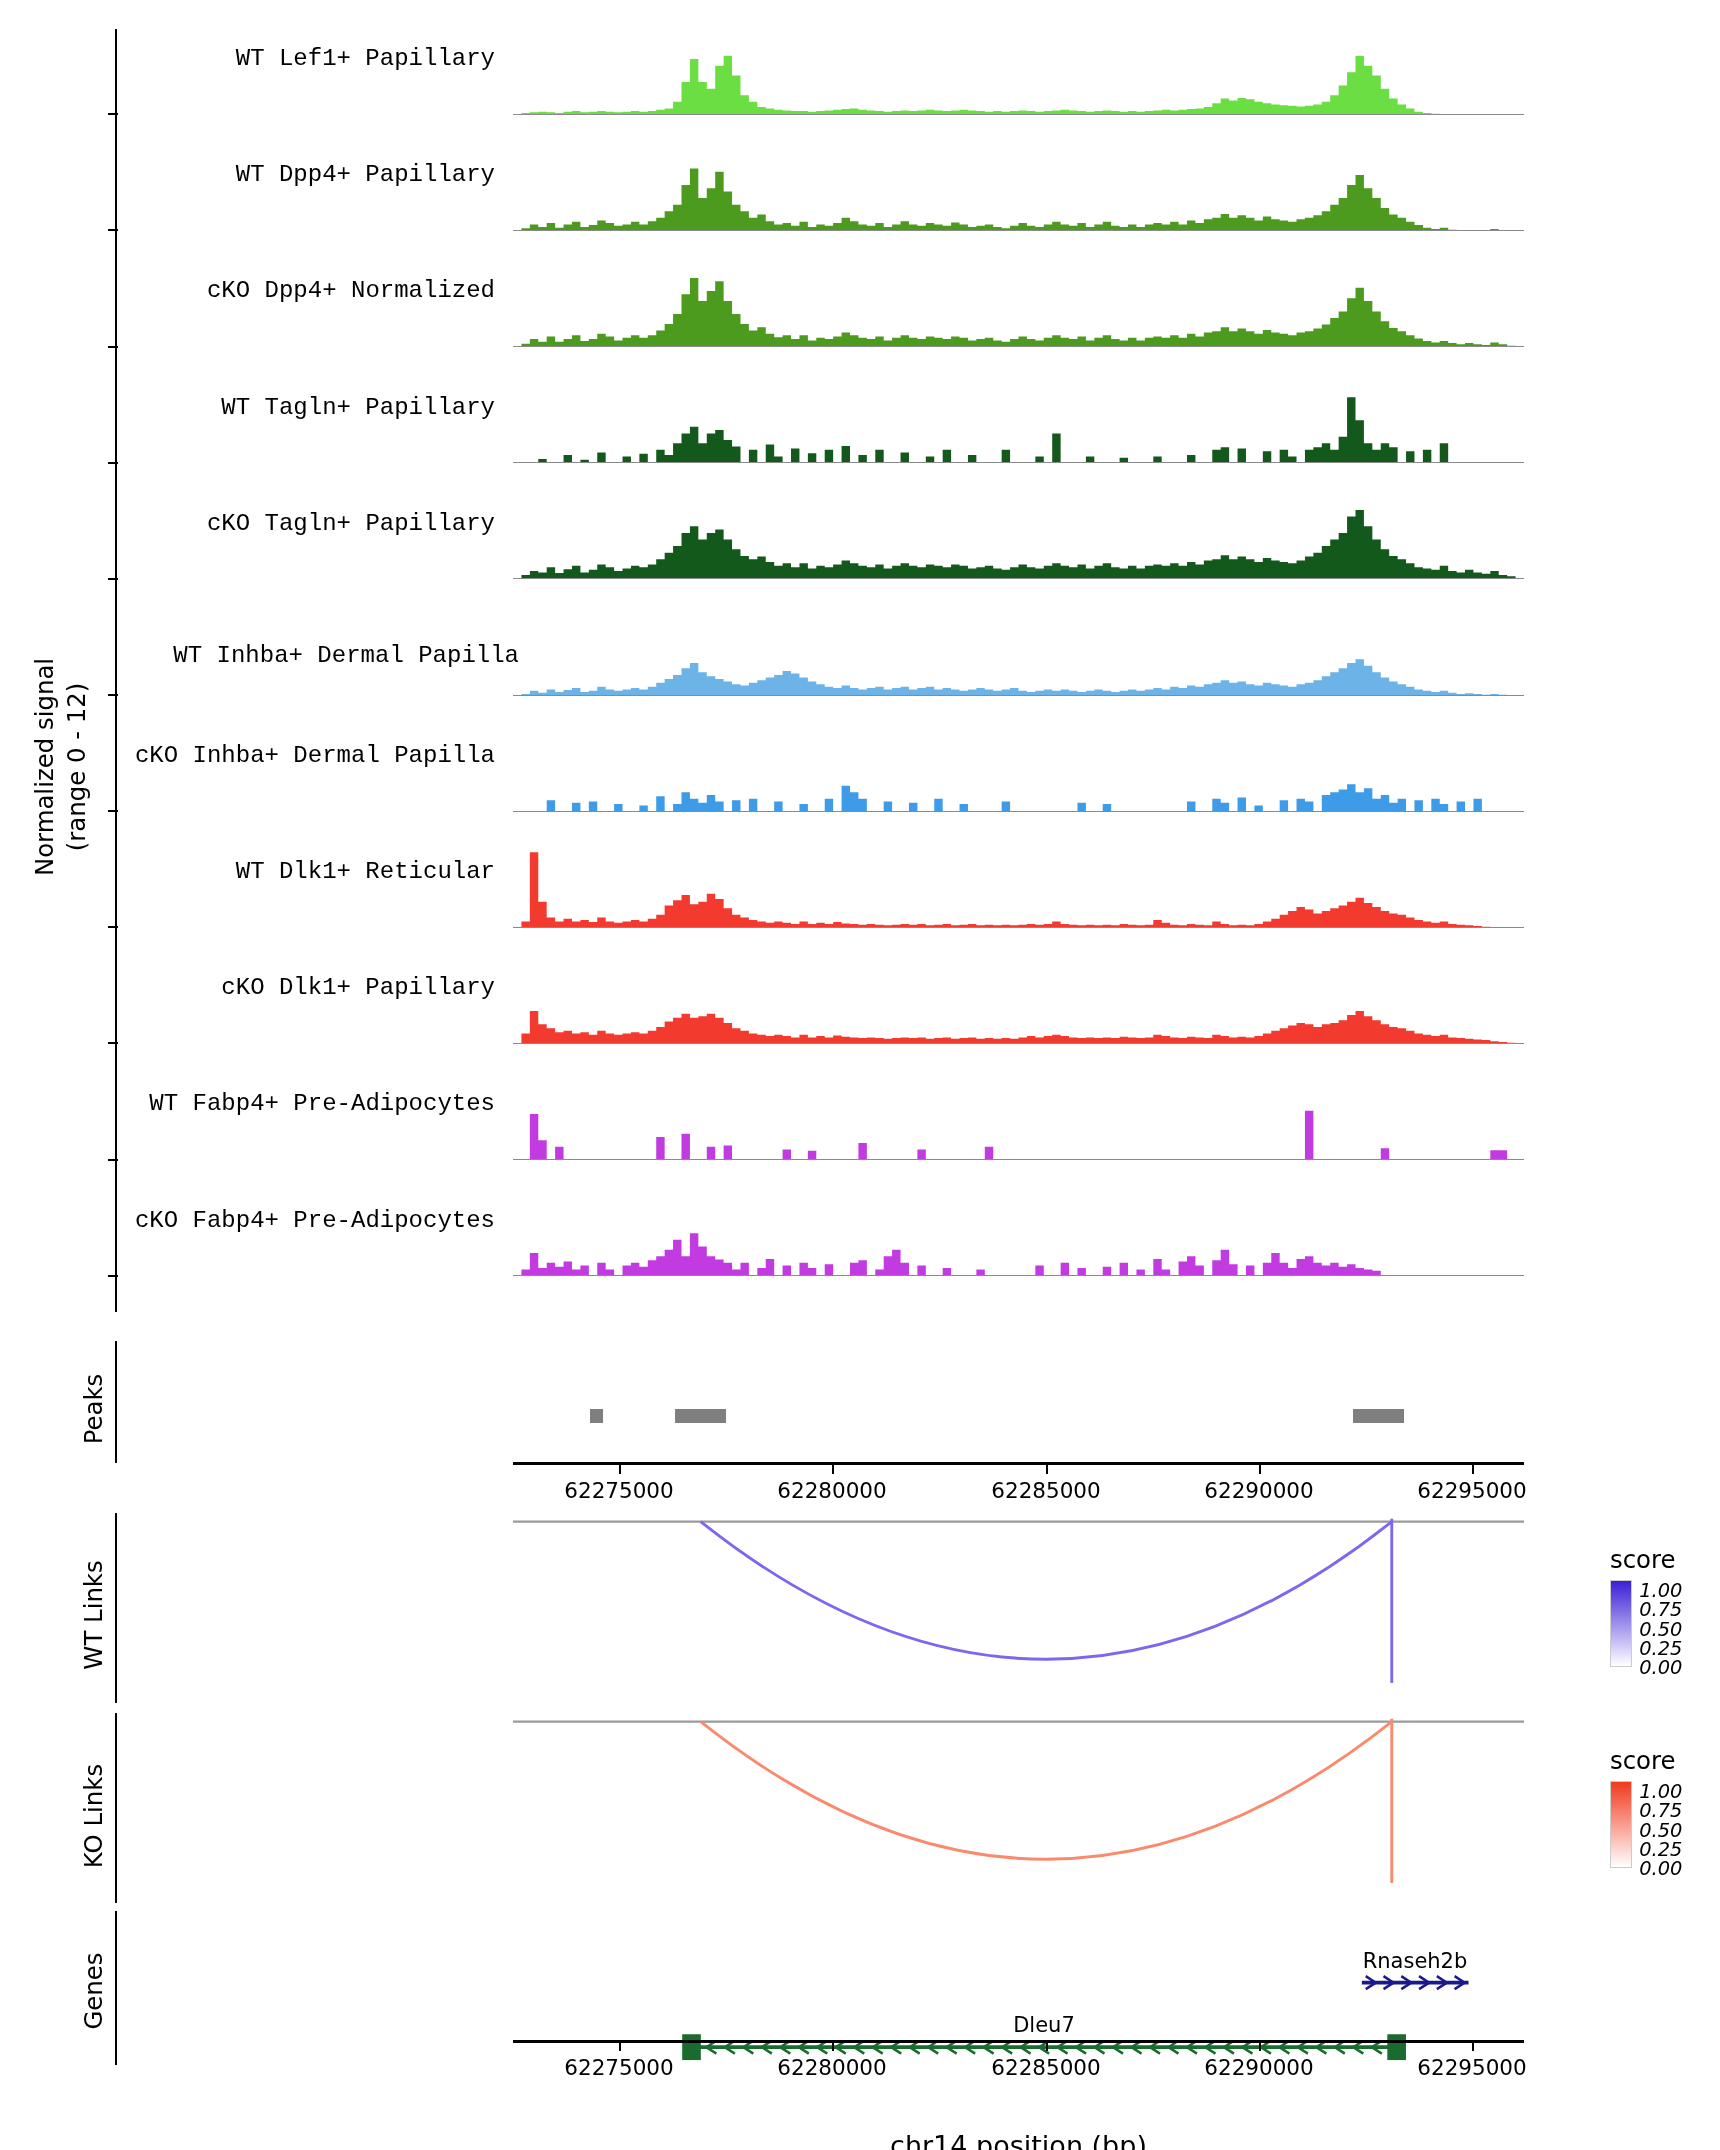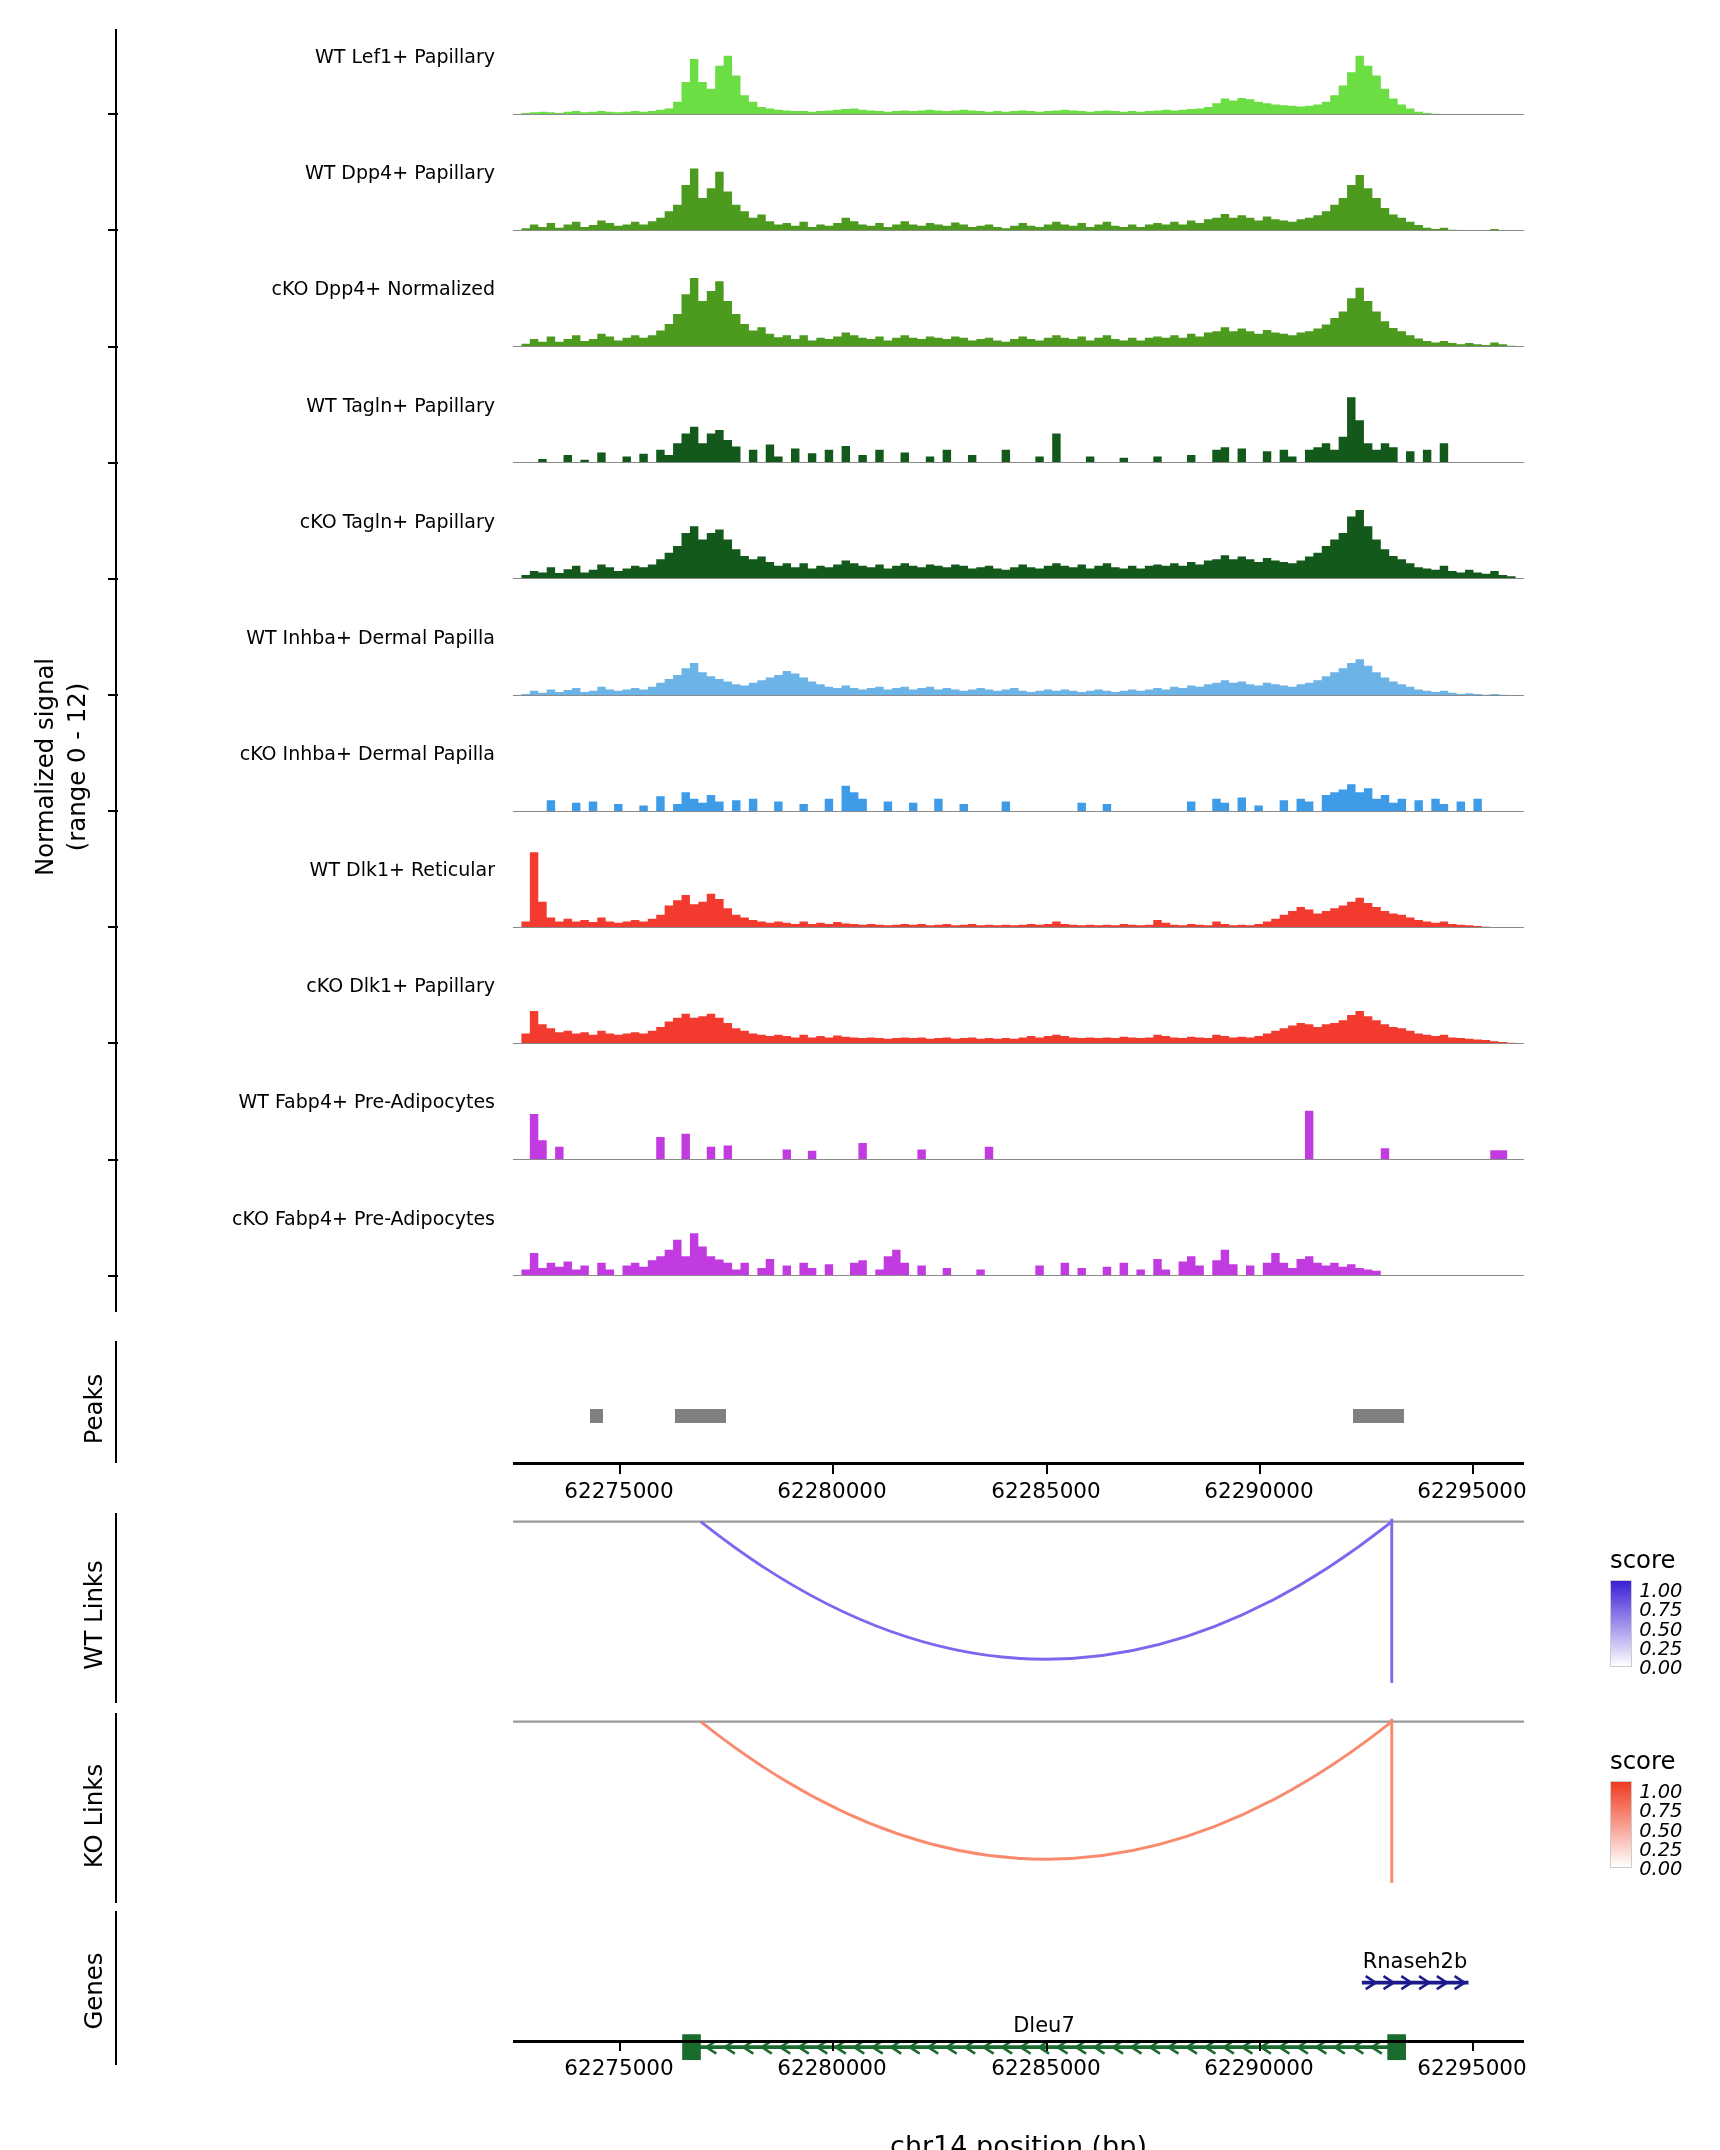--- a/index.html
+++ b/index.html
@@ -55,22 +55,23 @@
     top: 0;
     width: 100%;
     height: 100%;
     display: block;
   }
   .track-label-holder {
     position: absolute;
     left: 0;
     width: 495px;
     text-align: right;
-    font-size: 19px;
+    font-size: 24px;
     white-space: nowrap;
+    font-family: Liberation Mono, monospace;
   }
 
   
   .peak-rect {
     position: absolute;
     background: #7f7f7f;
     height: 14.3px;
   }
 
   
@@ -201,21 +202,21 @@
         <div class="baseline"></div>
       </div>
       <div class="track-label-holder" style="top: 510px;">cKO Tagln+ Papillary</div>
       <div class="tickmark" style="left: 108px; top: 578px;"></div>
       <div class="track" style="top: 500px;">
         <svg viewBox="0 0 1410 110" preserveAspectRatio="none">
       <path d="M 0 110 L 0.00 110.00 L 11.75 110.00 L 11.75 104.50 L 23.50 104.50 L 23.50 99.00 L 35.25 99.00 L 35.25 100.83 L 47.00 100.83 L 47.00 93.50 L 58.75 93.50 L 58.75 101.75 L 70.50 101.75 L 70.50 96.25 L 82.25 96.25 L 82.25 91.67 L 94.00 91.67 L 94.00 100.83 L 105.75 100.83 L 105.75 97.17 L 117.50 97.17 L 117.50 89.83 L 129.25 89.83 L 129.25 93.50 L 141.00 93.50 L 141.00 99.00 L 152.75 99.00 L 152.75 95.33 L 164.50 95.33 L 164.50 91.67 L 176.25 91.67 L 176.25 93.50 L 188.00 93.50 L 188.00 89.83 L 199.75 89.83 L 199.75 82.50 L 211.50 82.50 L 211.50 73.33 L 223.25 73.33 L 223.25 64.17 L 235.00 64.17 L 235.00 45.83 L 246.75 45.83 L 246.75 36.67 L 258.50 36.67 L 258.50 55.00 L 270.25 55.00 L 270.25 45.83 L 282.00 45.83 L 282.00 41.25 L 293.75 41.25 L 293.75 55.00 L 305.50 55.00 L 305.50 68.75 L 317.25 68.75 L 317.25 77.92 L 329.00 77.92 L 329.00 82.50 L 340.75 82.50 L 340.75 78.83 L 352.50 78.83 L 352.50 86.17 L 364.25 86.17 L 364.25 91.67 L 376.00 91.67 L 376.00 88.00 L 387.75 88.00 L 387.75 93.50 L 399.50 93.50 L 399.50 88.00 L 411.25 88.00 L 411.25 95.33 L 423.00 95.33 L 423.00 91.67 L 434.75 91.67 L 434.75 93.50 L 446.50 93.50 L 446.50 89.83 L 458.25 89.83 L 458.25 84.33 L 470.00 84.33 L 470.00 88.00 L 481.75 88.00 L 481.75 91.67 L 493.50 91.67 L 493.50 93.50 L 505.25 93.50 L 505.25 89.83 L 517.00 89.83 L 517.00 95.33 L 528.75 95.33 L 528.75 91.67 L 540.50 91.67 L 540.50 88.00 L 552.25 88.00 L 552.25 91.67 L 564.00 91.67 L 564.00 93.50 L 575.75 93.50 L 575.75 89.83 L 587.50 89.83 L 587.50 91.67 L 599.25 91.67 L 599.25 93.50 L 611.00 93.50 L 611.00 89.83 L 622.75 89.83 L 622.75 91.67 L 634.50 91.67 L 634.50 95.33 L 646.25 95.33 L 646.25 93.50 L 658.00 93.50 L 658.00 91.67 L 669.75 91.67 L 669.75 95.33 L 681.50 95.33 L 681.50 97.17 L 693.25 97.17 L 693.25 93.50 L 705.00 93.50 L 705.00 89.83 L 716.75 89.83 L 716.75 93.50 L 728.50 93.50 L 728.50 95.33 L 740.25 95.33 L 740.25 91.67 L 752.00 91.67 L 752.00 88.00 L 763.75 88.00 L 763.75 91.67 L 775.50 91.67 L 775.50 93.50 L 787.25 93.50 L 787.25 89.83 L 799.00 89.83 L 799.00 95.33 L 810.75 95.33 L 810.75 91.67 L 822.50 91.67 L 822.50 88.00 L 834.25 88.00 L 834.25 93.50 L 846.00 93.50 L 846.00 95.33 L 857.75 95.33 L 857.75 91.67 L 869.50 91.67 L 869.50 95.33 L 881.25 95.33 L 881.25 91.67 L 893.00 91.67 L 893.00 89.83 L 904.75 89.83 L 904.75 91.67 L 916.50 91.67 L 916.50 88.00 L 928.25 88.00 L 928.25 91.67 L 940.00 91.67 L 940.00 86.17 L 951.75 86.17 L 951.75 89.83 L 963.50 89.83 L 963.50 84.33 L 975.25 84.33 L 975.25 82.50 L 987.00 82.50 L 987.00 77.00 L 998.75 77.00 L 998.75 82.50 L 1010.50 82.50 L 1010.50 78.83 L 1022.25 78.83 L 1022.25 82.50 L 1034.00 82.50 L 1034.00 86.17 L 1045.75 86.17 L 1045.75 80.67 L 1057.50 80.67 L 1057.50 84.33 L 1069.25 84.33 L 1069.25 86.17 L 1081.00 86.17 L 1081.00 88.00 L 1092.75 88.00 L 1092.75 84.33 L 1104.50 84.33 L 1104.50 78.83 L 1116.25 78.83 L 1116.25 73.33 L 1128.00 73.33 L 1128.00 64.17 L 1139.75 64.17 L 1139.75 55.00 L 1151.50 55.00 L 1151.50 45.83 L 1163.25 45.83 L 1163.25 22.92 L 1175.00 22.92 L 1175.00 13.75 L 1186.75 13.75 L 1186.75 36.67 L 1198.50 36.67 L 1198.50 55.00 L 1210.25 55.00 L 1210.25 68.75 L 1222.00 68.75 L 1222.00 77.92 L 1233.75 77.92 L 1233.75 82.50 L 1245.50 82.50 L 1245.50 88.00 L 1257.25 88.00 L 1257.25 93.50 L 1269.00 93.50 L 1269.00 95.33 L 1280.75 95.33 L 1280.75 97.17 L 1292.50 97.17 L 1292.50 91.67 L 1304.25 91.67 L 1304.25 99.00 L 1316.00 99.00 L 1316.00 100.83 L 1327.75 100.83 L 1327.75 97.17 L 1339.50 97.17 L 1339.50 100.83 L 1351.25 100.83 L 1351.25 102.67 L 1363.00 102.67 L 1363.00 99.00 L 1374.75 99.00 L 1374.75 104.50 L 1386.50 104.50 L 1386.50 106.33 L 1398.25 106.33 L 1398.25 110.00 L 1410.00 110.00 L 1410 110 Z" fill="#14591C" stroke="none"></path>
     </svg>
         <div class="baseline"></div>
       </div>
-      <div class="track-label-holder" style="top: 626px;">WT Inhba+ Dermal Papilla</div>
+      <div class="track-label-holder" style="top: 642px; padding-left: 24px;">WT Inhba+ Dermal Papilla</div>
       <div class="tickmark" style="left: 108px; top: 694px;"></div>
       <div class="track" style="top: 617px;">
         <svg viewBox="0 0 1410 110" preserveAspectRatio="none">
       <path d="M 0 110 L 0.00 110.00 L 11.75 110.00 L 11.75 107.25 L 23.50 107.25 L 23.50 102.67 L 35.25 102.67 L 35.25 105.42 L 47.00 105.42 L 47.00 100.83 L 58.75 100.83 L 58.75 104.50 L 70.50 104.50 L 70.50 101.75 L 82.25 101.75 L 82.25 99.00 L 94.00 99.00 L 94.00 104.50 L 105.75 104.50 L 105.75 102.67 L 117.50 102.67 L 117.50 97.17 L 129.25 97.17 L 129.25 100.83 L 141.00 100.83 L 141.00 102.67 L 152.75 102.67 L 152.75 100.83 L 164.50 100.83 L 164.50 99.00 L 176.25 99.00 L 176.25 100.83 L 188.00 100.83 L 188.00 97.17 L 199.75 97.17 L 199.75 91.67 L 211.50 91.67 L 211.50 86.17 L 223.25 86.17 L 223.25 80.67 L 235.00 80.67 L 235.00 71.50 L 246.75 71.50 L 246.75 64.17 L 258.50 64.17 L 258.50 77.00 L 270.25 77.00 L 270.25 82.50 L 282.00 82.50 L 282.00 86.17 L 293.75 86.17 L 293.75 89.83 L 305.50 89.83 L 305.50 93.50 L 317.25 93.50 L 317.25 95.33 L 329.00 95.33 L 329.00 91.67 L 340.75 91.67 L 340.75 88.00 L 352.50 88.00 L 352.50 84.33 L 364.25 84.33 L 364.25 80.67 L 376.00 80.67 L 376.00 75.17 L 387.75 75.17 L 387.75 78.83 L 399.50 78.83 L 399.50 84.33 L 411.25 84.33 L 411.25 89.83 L 423.00 89.83 L 423.00 93.50 L 434.75 93.50 L 434.75 97.17 L 446.50 97.17 L 446.50 99.00 L 458.25 99.00 L 458.25 95.33 L 470.00 95.33 L 470.00 99.00 L 481.75 99.00 L 481.75 100.83 L 493.50 100.83 L 493.50 99.00 L 505.25 99.00 L 505.25 97.17 L 517.00 97.17 L 517.00 100.83 L 528.75 100.83 L 528.75 99.00 L 540.50 99.00 L 540.50 97.17 L 552.25 97.17 L 552.25 100.83 L 564.00 100.83 L 564.00 99.00 L 575.75 99.00 L 575.75 97.17 L 587.50 97.17 L 587.50 100.83 L 599.25 100.83 L 599.25 99.00 L 611.00 99.00 L 611.00 100.83 L 622.75 100.83 L 622.75 102.67 L 634.50 102.67 L 634.50 100.83 L 646.25 100.83 L 646.25 99.00 L 658.00 99.00 L 658.00 100.83 L 669.75 100.83 L 669.75 102.67 L 681.50 102.67 L 681.50 100.83 L 693.25 100.83 L 693.25 99.00 L 705.00 99.00 L 705.00 102.67 L 716.75 102.67 L 716.75 104.50 L 728.50 104.50 L 728.50 102.67 L 740.25 102.67 L 740.25 100.83 L 752.00 100.83 L 752.00 102.67 L 763.75 102.67 L 763.75 100.83 L 775.50 100.83 L 775.50 102.67 L 787.25 102.67 L 787.25 104.50 L 799.00 104.50 L 799.00 102.67 L 810.75 102.67 L 810.75 100.83 L 822.50 100.83 L 822.50 102.67 L 834.25 102.67 L 834.25 104.50 L 846.00 104.50 L 846.00 102.67 L 857.75 102.67 L 857.75 100.83 L 869.50 100.83 L 869.50 102.67 L 881.25 102.67 L 881.25 100.83 L 893.00 100.83 L 893.00 99.00 L 904.75 99.00 L 904.75 100.83 L 916.50 100.83 L 916.50 97.17 L 928.25 97.17 L 928.25 99.00 L 940.00 99.00 L 940.00 95.33 L 951.75 95.33 L 951.75 97.17 L 963.50 97.17 L 963.50 93.50 L 975.25 93.50 L 975.25 91.67 L 987.00 91.67 L 987.00 88.00 L 998.75 88.00 L 998.75 91.67 L 1010.50 91.67 L 1010.50 89.83 L 1022.25 89.83 L 1022.25 93.50 L 1034.00 93.50 L 1034.00 95.33 L 1045.75 95.33 L 1045.75 91.67 L 1057.50 91.67 L 1057.50 93.50 L 1069.25 93.50 L 1069.25 95.33 L 1081.00 95.33 L 1081.00 97.17 L 1092.75 97.17 L 1092.75 93.50 L 1104.50 93.50 L 1104.50 91.67 L 1116.25 91.67 L 1116.25 88.00 L 1128.00 88.00 L 1128.00 82.50 L 1139.75 82.50 L 1139.75 77.00 L 1151.50 77.00 L 1151.50 71.50 L 1163.25 71.50 L 1163.25 64.17 L 1175.00 64.17 L 1175.00 58.67 L 1186.75 58.67 L 1186.75 67.83 L 1198.50 67.83 L 1198.50 77.00 L 1210.25 77.00 L 1210.25 84.33 L 1222.00 84.33 L 1222.00 89.83 L 1233.75 89.83 L 1233.75 93.50 L 1245.50 93.50 L 1245.50 97.17 L 1257.25 97.17 L 1257.25 100.83 L 1269.00 100.83 L 1269.00 102.67 L 1280.75 102.67 L 1280.75 104.50 L 1292.50 104.50 L 1292.50 102.67 L 1304.25 102.67 L 1304.25 105.42 L 1316.00 105.42 L 1316.00 107.25 L 1327.75 107.25 L 1327.75 106.33 L 1339.50 106.33 L 1339.50 107.25 L 1351.25 107.25 L 1351.25 108.17 L 1363.00 108.17 L 1363.00 107.25 L 1374.75 107.25 L 1374.75 108.17 L 1386.50 108.17 L 1386.50 110.00 L 1398.25 110.00 L 1398.25 110.00 L 1410.00 110.00 L 1410 110 Z" fill="#6CB4E8" stroke="none"></path>
     </svg>
         <div class="baseline"></div>
       </div>
       <div class="track-label-holder" style="top: 742px;">cKO Inhba+ Dermal Papilla</div>
       <div class="tickmark" style="left: 108px; top: 810px;"></div>
       <div class="track" style="top: 733px;">

